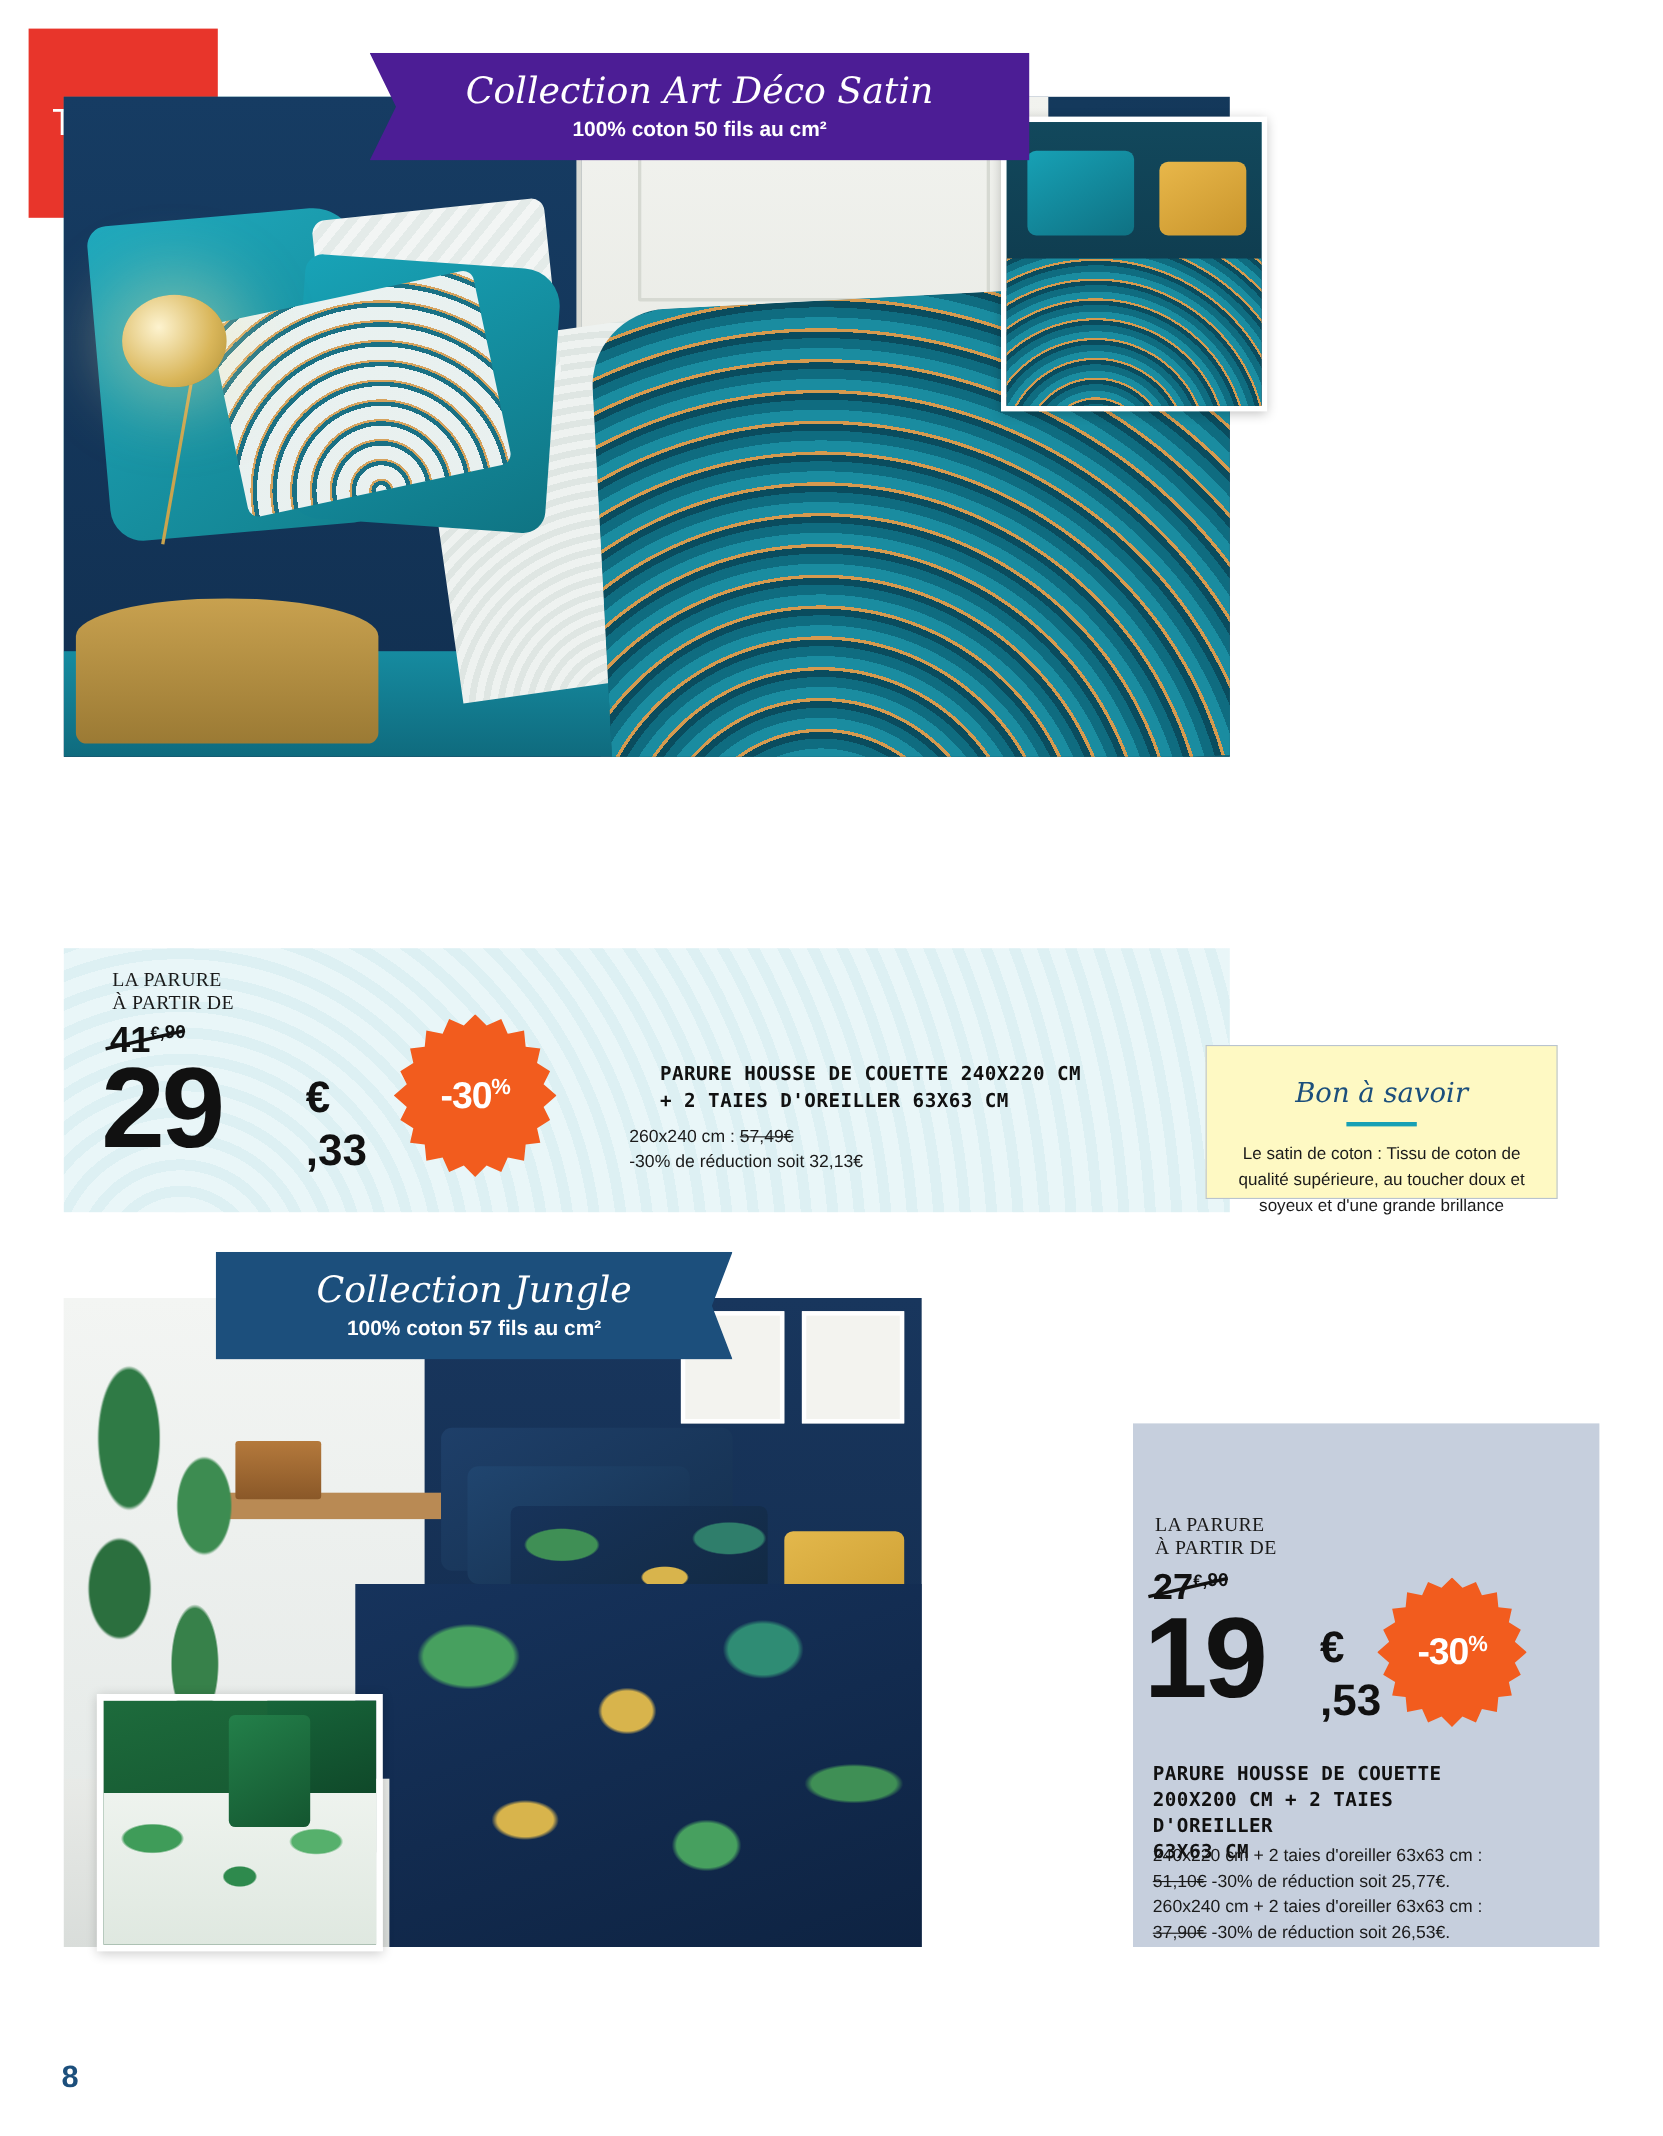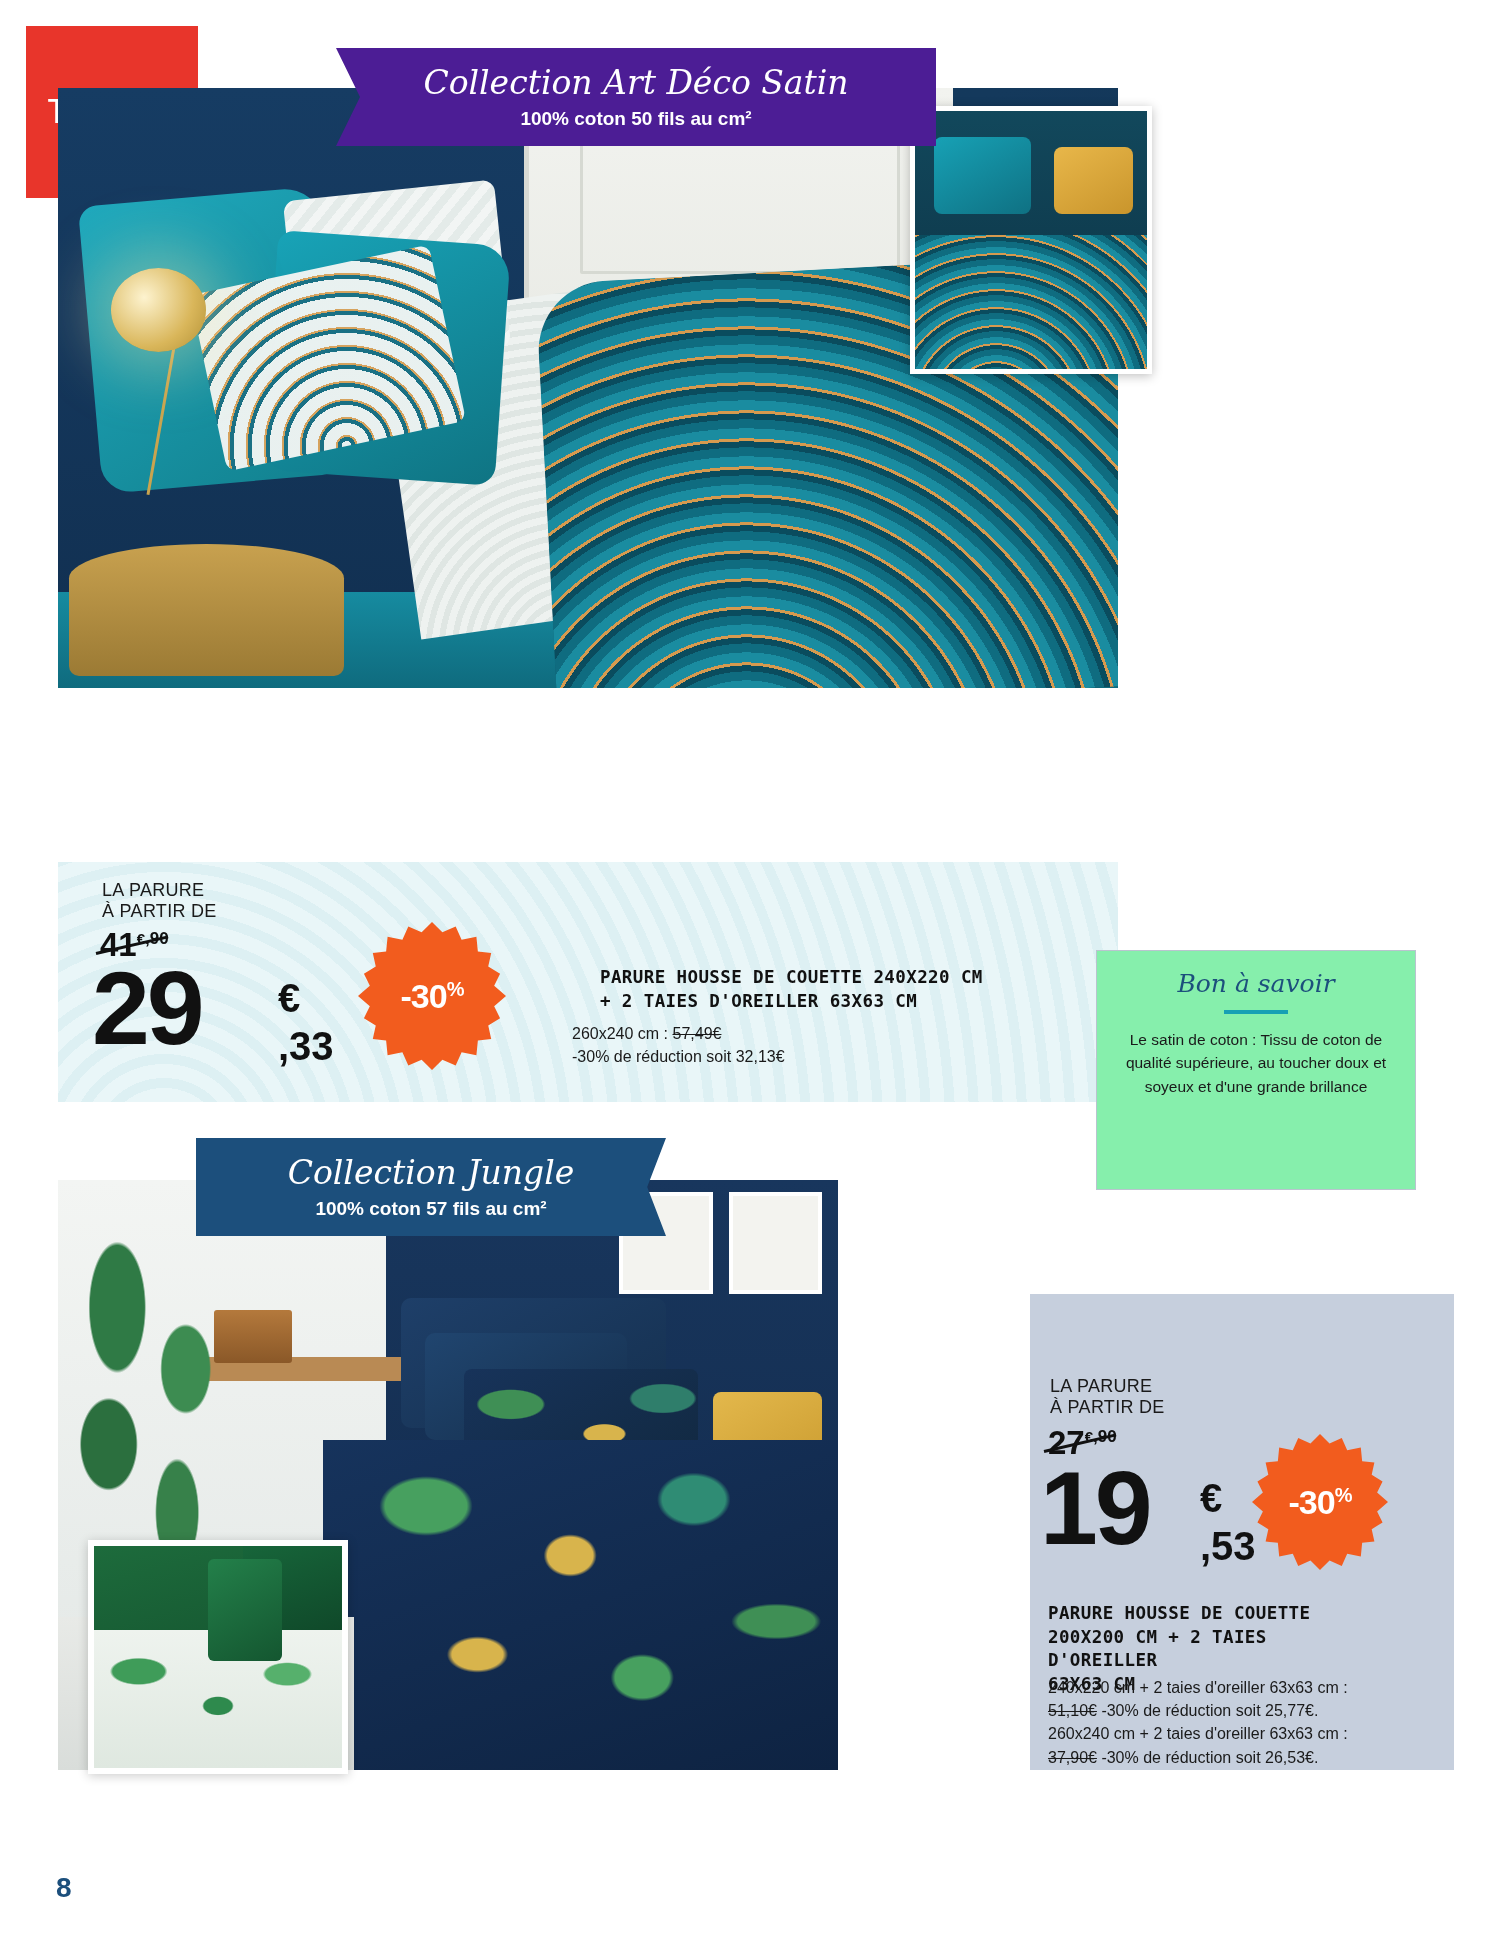--- a/index.html
+++ b/index.html
@@ -351,20 +351,21 @@
     width: 424px; height: 476px;
     background: #c6cfdd;
   }
 
   .la-parure {
     position: absolute;
     font-size: 18px;
     color: #1a1a1a;
     line-height: 1.18;
     letter-spacing: .3px;
+    font-family: Liberation Serif, serif;
   }
   .old-price {
     position: absolute;
     font-weight: bold;
     font-size: 33px;
     color: #111;
   }
   .old-price .cents { font-size: 17px; vertical-align: super; }
   .old-price .eur { font-size: 15px; vertical-align: super; }
   .strike {
@@ -434,25 +435,25 @@
     color: #1a1a1a;
   }
   .prod-detail .sstrike {
     text-decoration: line-through;
   }
 
   
   .bas {
     position: absolute;
     left: 1096px; top: 950px;
-    width: 320px; height: 240px;
-    background: #86efac;
+    width: 320px; height: 140px;
+    background: #fef9c3;
     border: 1px solid #b9c4cf;
     text-align: center;
-    padding: 18px 18px;
+    padding: 28px 18px;
     box-sizing: border-box;
   }
   .bas-title {
     font-family: "DejaVu Serif", serif;
     font-style: italic;
     font-size: 25px;
     color: #1c4f7c;
   }
   .bas-rule {
     width: 64px; height: 4px;

